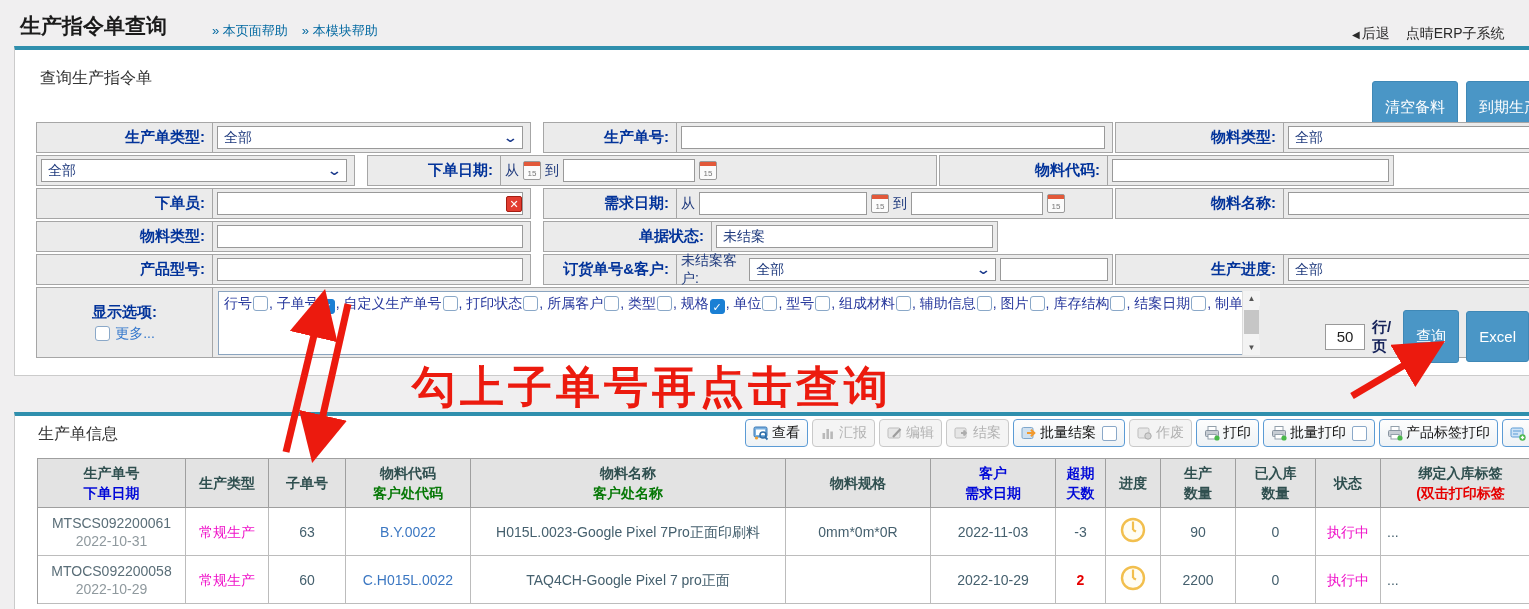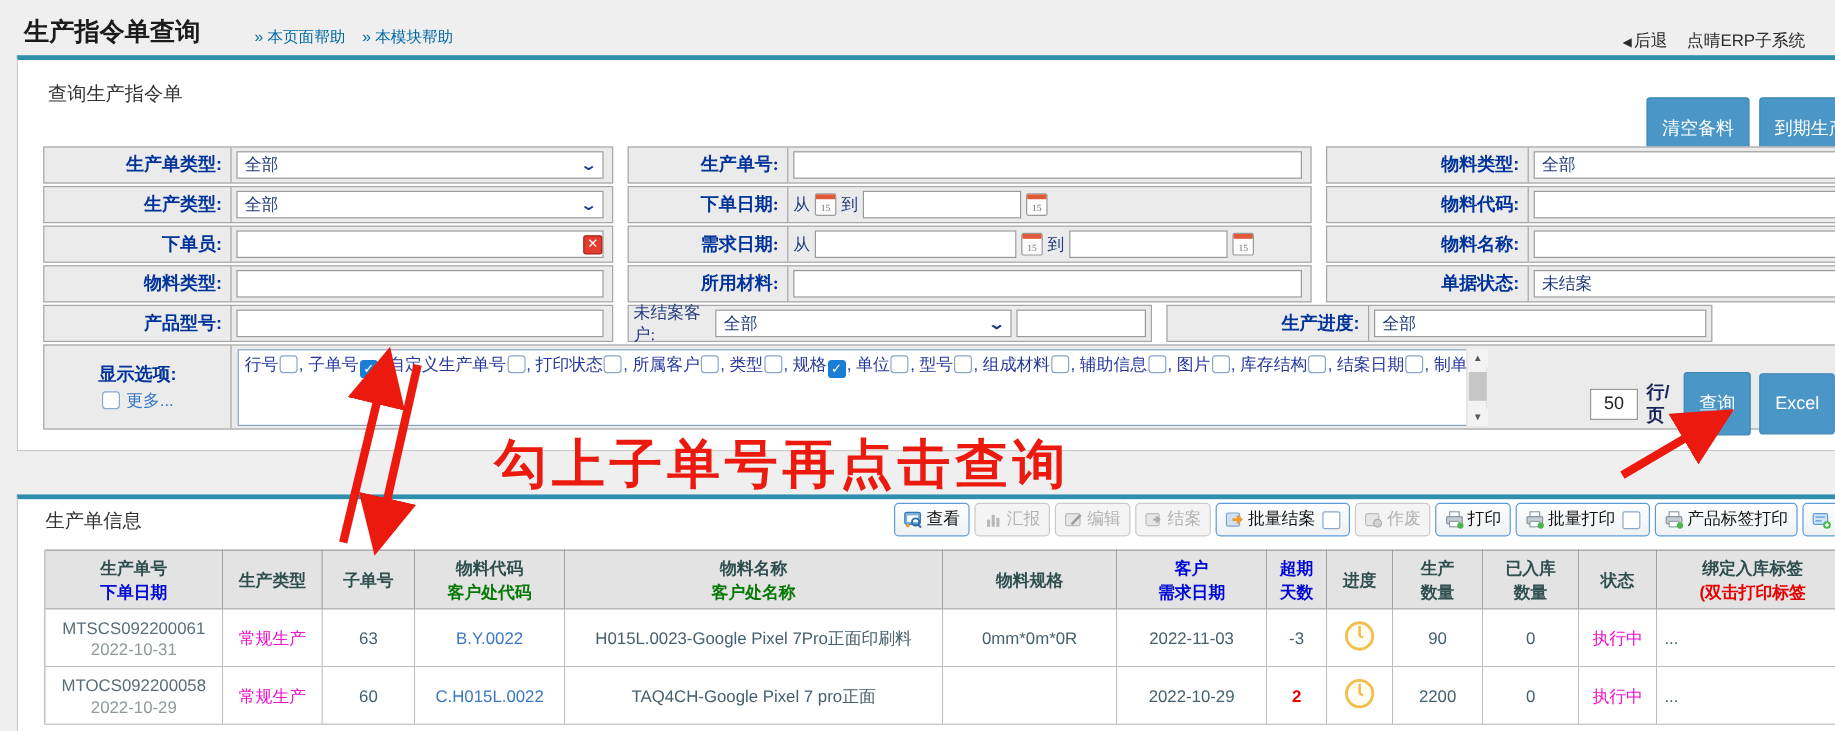--- a/index.html
+++ b/index.html
@@ -22,24 +22,24 @@
 
   
   .teal-btn { background:#4a96c6; color:#fff; font-size:15px; border:1px solid #3f88b6;
     border-radius:3px; padding:16px 12px; white-space:nowrap; cursor:pointer; }
   #qtop-btns { left:1372px; top:81px; display:flex; gap:8px; }
 
   
   #qform { left:36px; top:122px; width:1510px; }
   .fr { display:flex; margin-bottom:2px; }
   .fg { display:flex; border:1px solid #a6a6a6; background:#ebebeb; height:31px; }
-  .fg1 { margin-right:12px; } .fg2 { margin-right:12px;font-family:Liberation Serif, serif; }
+  .fg1 { margin-right:12px; } .fg2 { margin-right:2px; }
   .flabel { display:flex; align-items:center; justify-content:flex-end; padding-right:7px;
     font-size:15px; font-weight:bold; color:#02339a; border-right:1px solid #a6a6a6; white-space:nowrap; }
-  .g1l{width:156px;} .g1f{width:317px;} .g2l{width:133px;} .g2f{width:435px;} .g3l{width:168px;} .g3f{width:285px;}
+  .g1l{width:176px;} .g1f{width:317px;} .g2l{width:133px;} .g2f{width:435px;} .g3l{width:168px;} .g3f{width:285px;}
   .ffield { display:flex; align-items:center; padding:0 4px; gap:4px; font-size:14px; color:#1f3a7d; }
   .inp { background:#fff; border:1px solid #999; height:23px; font-size:14px; color:#1f3a7d;
     padding:0 4px; font-family:inherit; }
   .sel { background:#fff; border:1px solid #999; height:23px; display:flex; align-items:center;
     justify-content:space-between; padding:0 6px; font-size:14px; color:#1f3a7d; cursor:pointer; }
   .chev { color:#1b3a8c; font-size:13px; font-weight:bold; transform:scaleX(1.4); }
   .cal { width:18px; height:19px; background:#fbfbfb; border:1px solid #9a9a9a; border-radius:2px;
     position:relative; font-size:8px; color:#777; text-align:center; line-height:24px; cursor:pointer; flex:none; }
   .cal::before { content:""; position:absolute; left:0; right:0; top:0; height:4px; background:#e2593a; }
   .redx { width:16px; height:16px; background:#e23c30; border:1px solid #a51d12; border-radius:2px;
@@ -145,21 +145,20 @@
       <div class="ffield g3f">
           <div class="sel" style="width:300px;">
             <span>全部</span>
           </div>
         </div>
       </div>
   </div>
 
   <div class="fr">
     <div class="fg fg1">
-        <div class="flabel g1l">生产类型:</div>
       <div class="ffield g1f">
           <div class="sel" style="width:306px;">
             <span>全部</span>
             <span class="chev">⌄</span>
           </div>
         </div>
       </div>
     <div class="fg fg2">
         <div class="flabel g2l">下单日期:</div>
       <div class="ffield g2f">
@@ -205,44 +204,39 @@
       </div>
   </div>
 
   <div class="fr">
     <div class="fg fg1">
         <div class="flabel g1l">物料类型:</div>
       <div class="ffield g1f">
           <input class="inp" style="width: 306px;" value="">
         </div>
       </div>
-    <div class="fg fg2">
-        <div class="flabel g2l">所用材料:</div>
-      <div class="ffield g2f">
-          <input class="inp" style="width: 424px;" value="">
-        </div>
-      </div>
     <div class="fg">
         <div class="flabel g3l">单据状态:</div>
       <div class="ffield g3f">
           <div class="sel" style="width:300px;">
             <span>未结案</span>
           </div>
         </div>
       </div>
   </div>
 
   <div class="fr">
     <div class="fg fg1">
         <div class="flabel g1l">产品型号:</div>
       <div class="ffield g1f">
           <input class="inp" style="width: 306px;" value="">
         </div>
       </div>
     <div class="fg fg2">
+        <div class="flabel g2l">订货单号&amp;客户:</div>
       <div class="ffield g2f">
           <span class="fromto">未结案客户:</span>
         <div class="sel" style="width:282px;">
             <span>全部</span>
             <span class="chev">⌄</span>
           </div>
         <input class="inp" style="width: 108px;" value="">
         </div>
       </div>
     <div class="fg">

